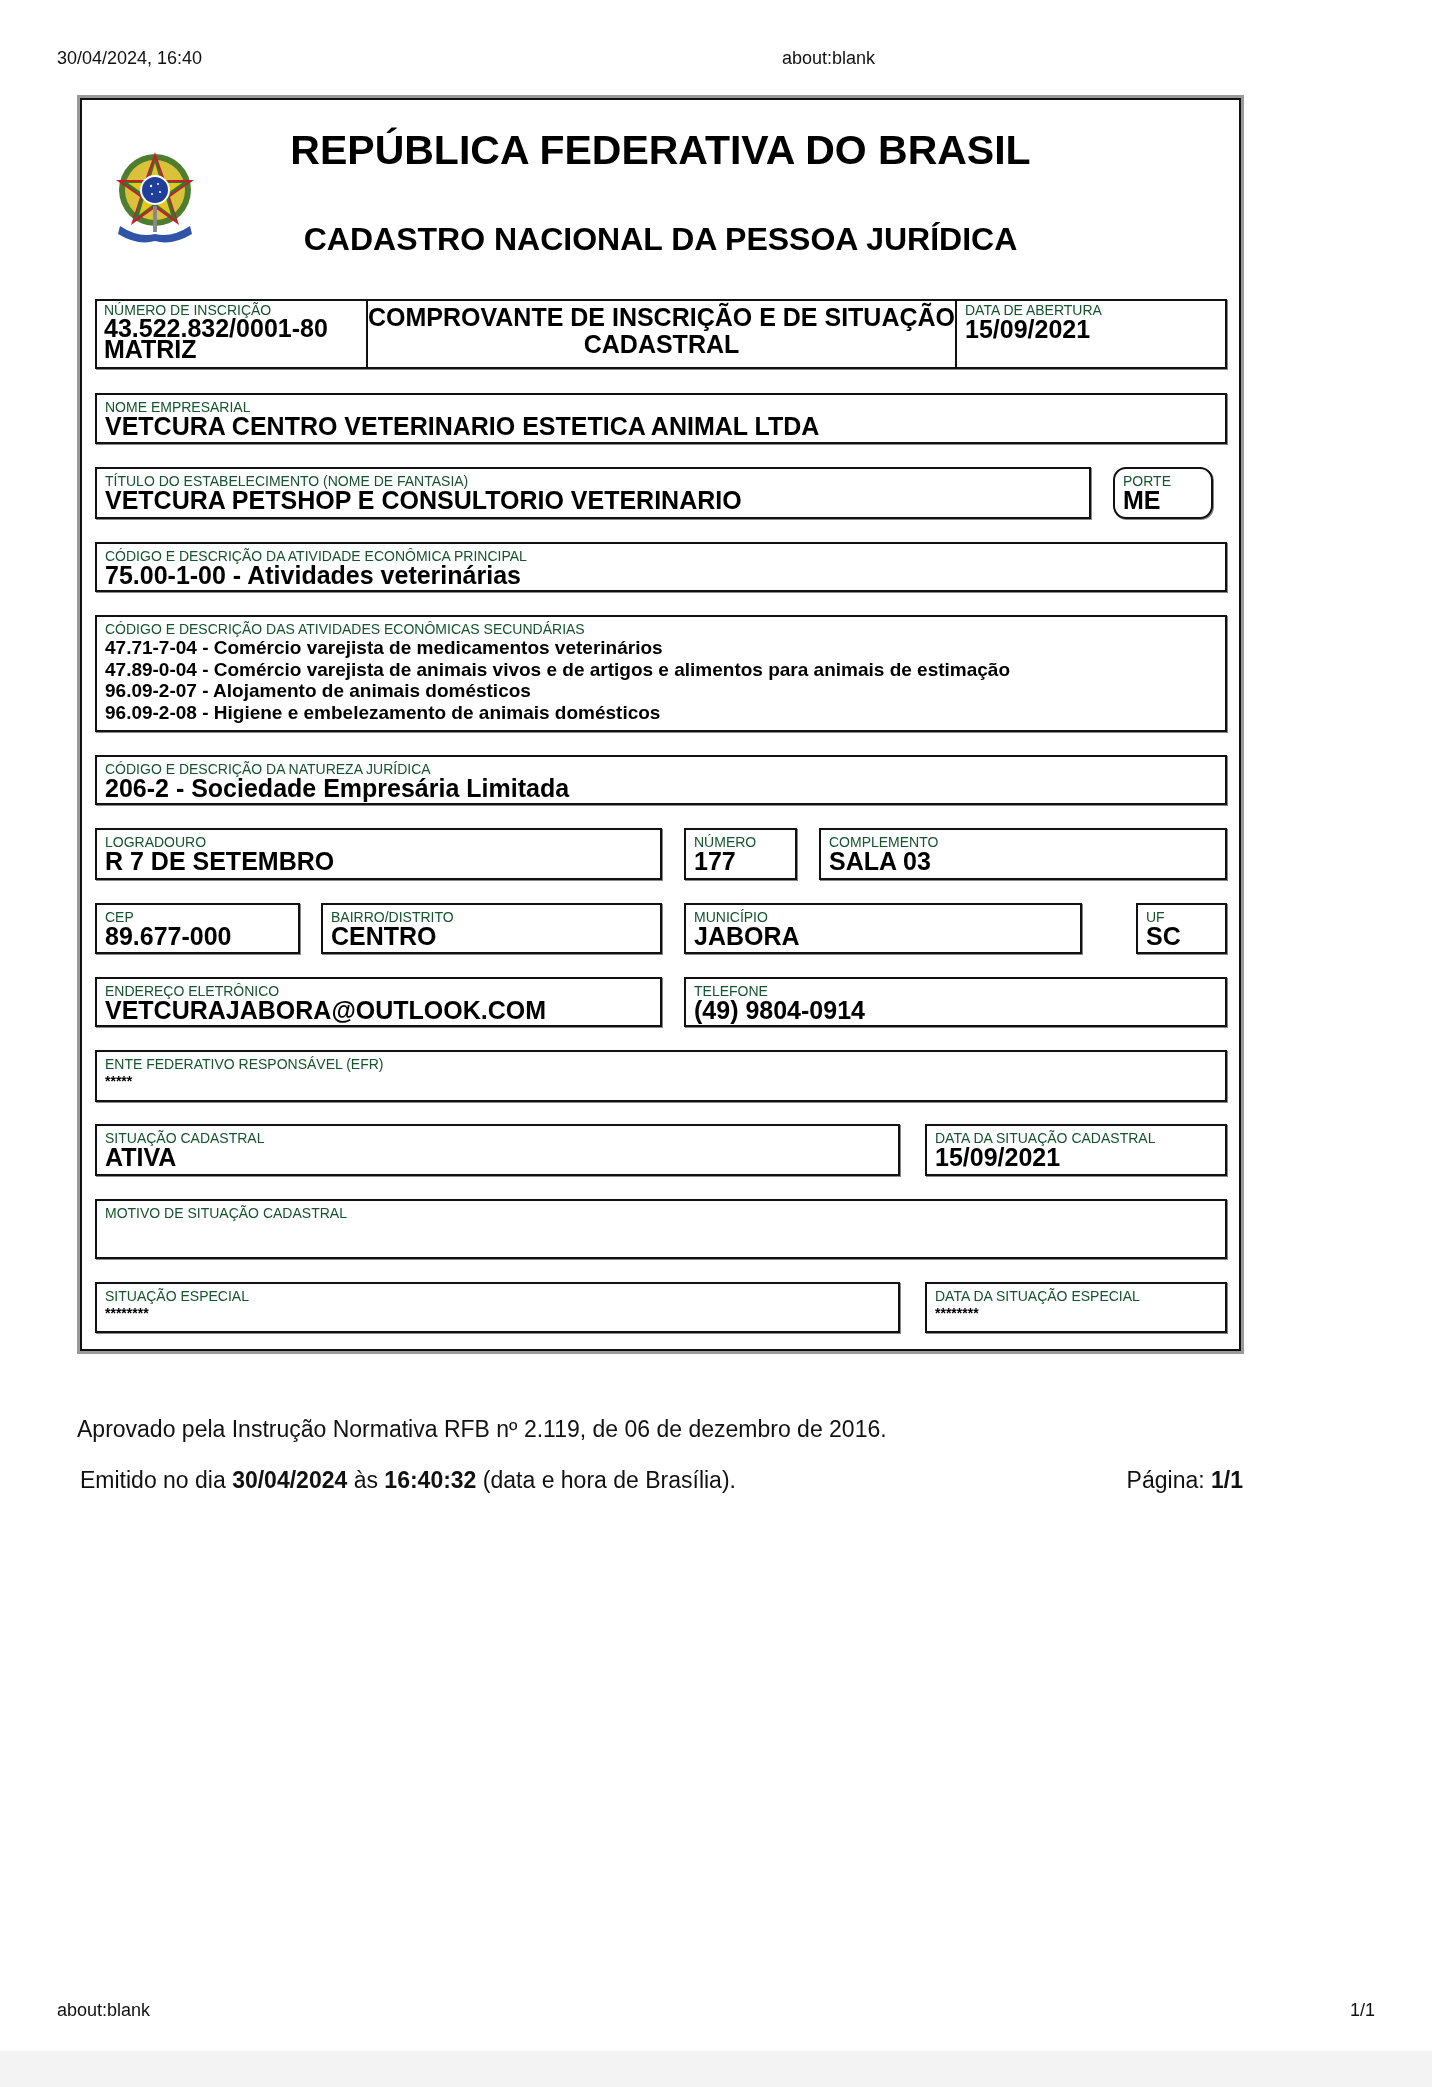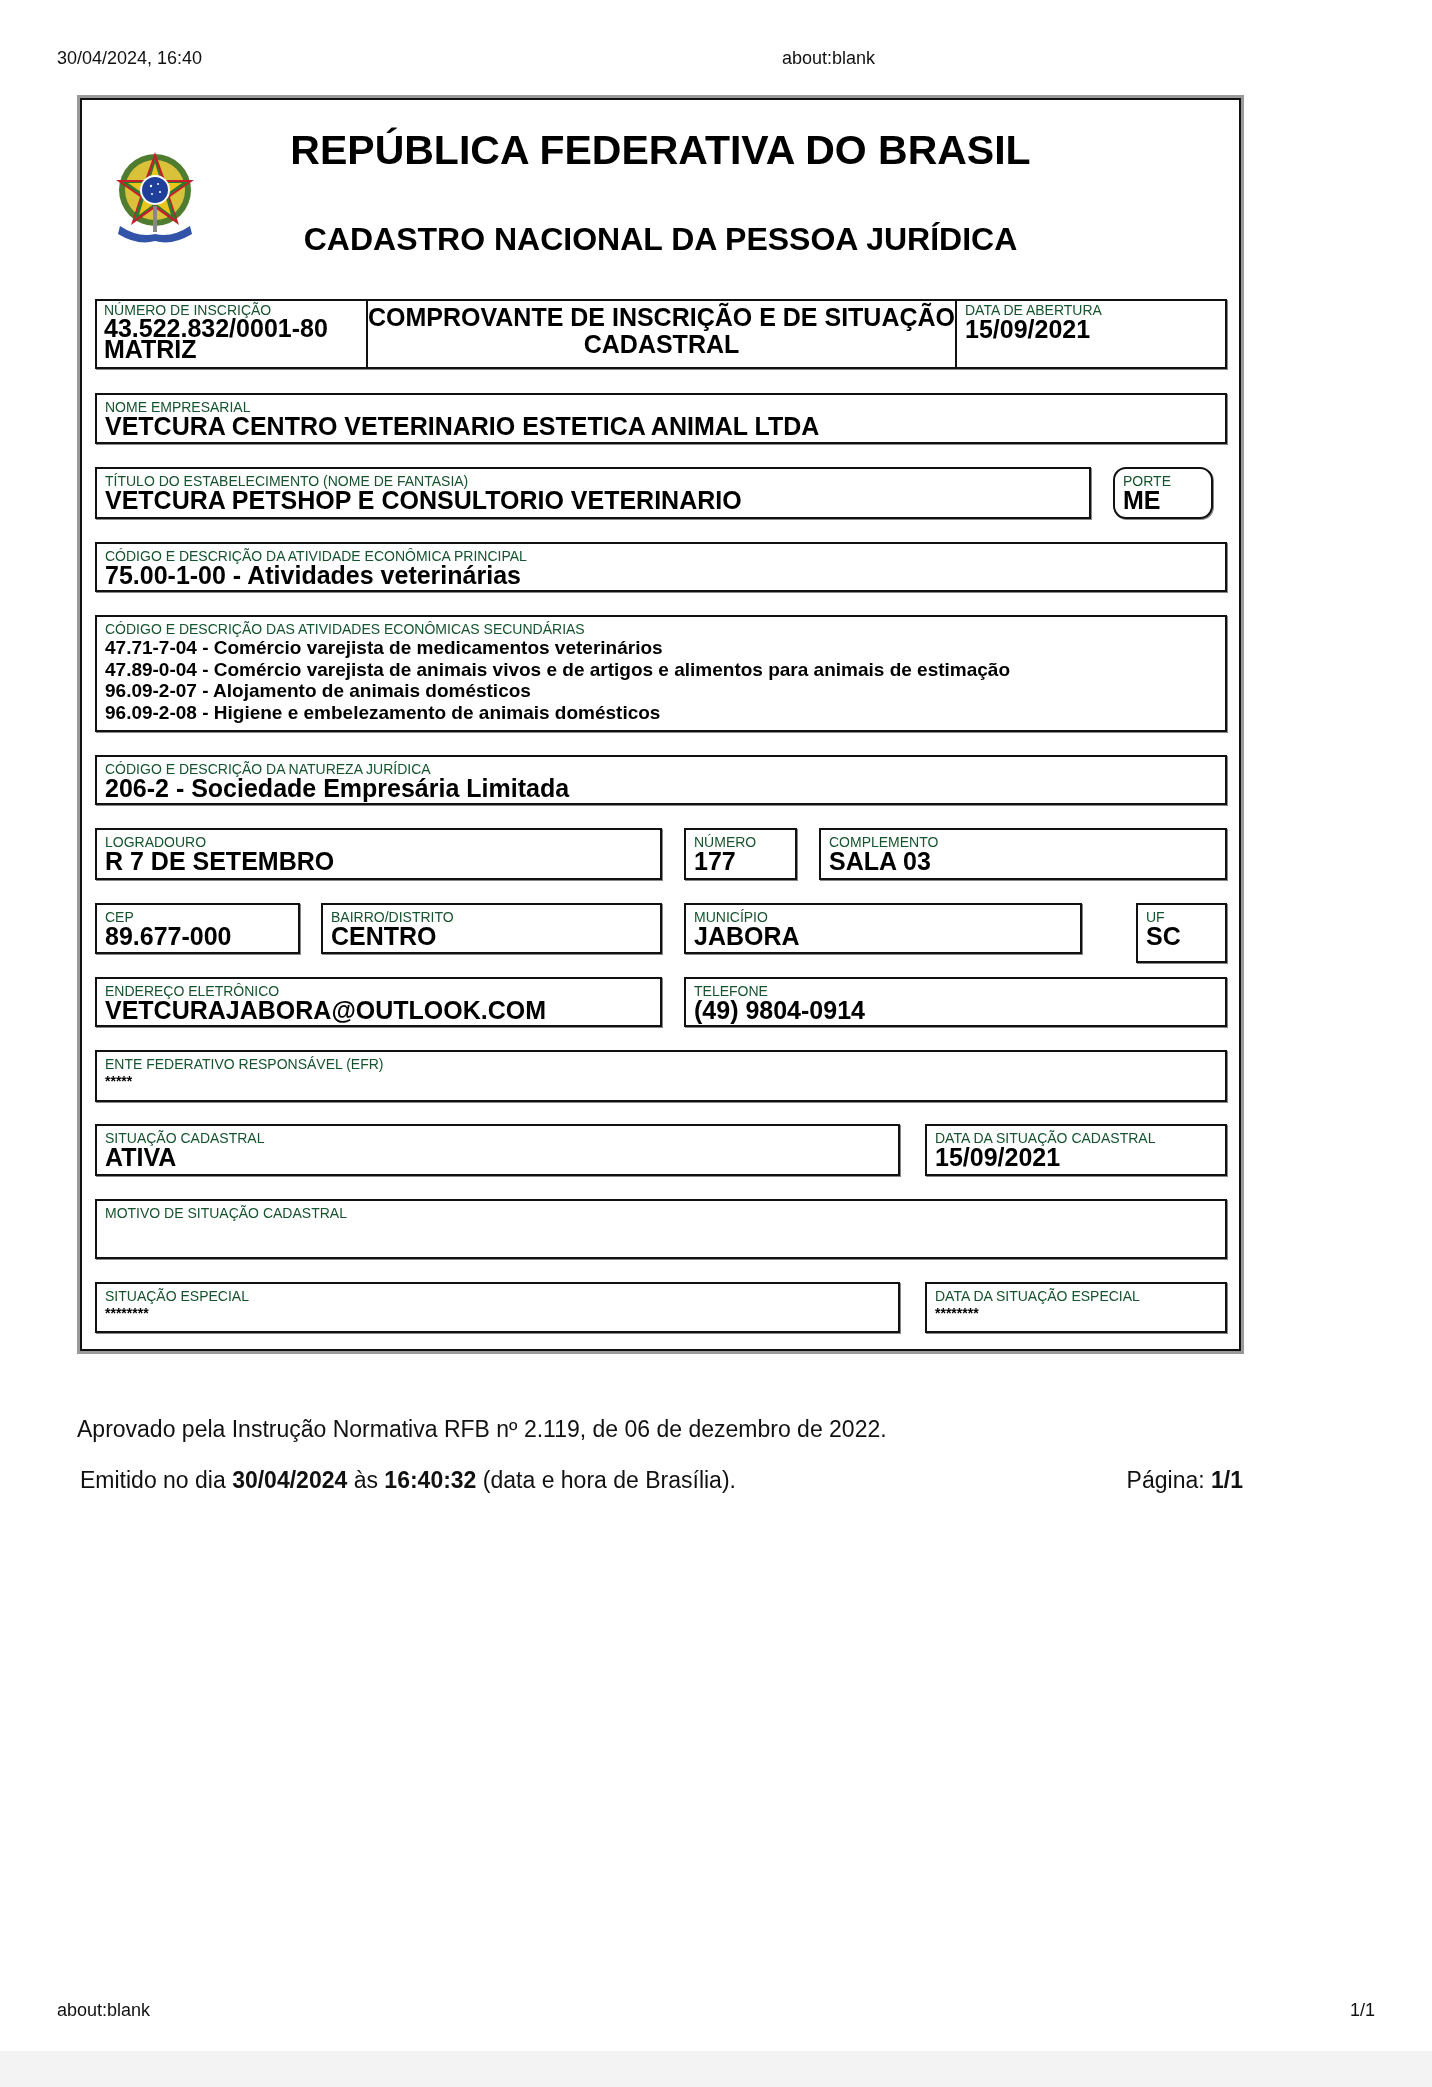--- a/index.html
+++ b/index.html
@@ -143,21 +143,21 @@
   <span class="val">89.677-000</span>
 </div>
 <div class="box" style="left:321px; top:903px; width:341px; height:51px;">
   <span class="lbl">BAIRRO/DISTRITO</span>
   <span class="val">CENTRO</span>
 </div>
 <div class="box" style="left:684px; top:903px; width:398px; height:51px;">
   <span class="lbl">MUNICÍPIO</span>
   <span class="val">JABORA</span>
 </div>
-<div class="box" style="left:1136px; top:903px; width:91px; height:60px;">
+<div class="box" style="left:1136px; top:903px; width:91px; height:51px;">
   <span class="lbl">UF</span>
   <span class="val">SC</span>
 </div>
 
 <div class="box" style="left:95px; top:977px; width:567px; height:50px;">
   <span class="lbl">ENDEREÇO ELETRÔNICO</span>
   <span class="val">VETCURAJABORA@OUTLOOK.COM</span>
 </div>
 <div class="box" style="left:684px; top:977px; width:543px; height:50px;">
   <span class="lbl">TELEFONE</span>
@@ -185,21 +185,21 @@
 
 <div class="box" style="left:95px; top:1282px; width:805px; height:51px;">
   <span class="lbl">SITUAÇÃO ESPECIAL</span>
   <span class="val small">********</span>
 </div>
 <div class="box" style="left:925px; top:1282px; width:302px; height:51px;">
   <span class="lbl">DATA DA SITUAÇÃO ESPECIAL</span>
   <span class="val small">********</span>
 </div>
 
-<div class="abs footer-text" style="left:77px; top:1416px;">Aprovado pela Instrução Normativa RFB nº 2.119, de 06 de dezembro de 2022.</div>
+<div class="abs footer-text" style="left:77px; top:1416px;">Aprovado pela Instrução Normativa RFB nº 2.119, de 06 de dezembro de 2016.</div>
 <div class="abs footer-text" style="left:80px; top:1467px;">
   <span>Emitido no dia </span><b>30/04/2024</b><span> às </span><b>16:40:32</b><span> (data e hora de Brasília).</span>
 </div>
 <div class="abs footer-text" style="right:189px; top:1467px;">
   <span>Página: </span><b>1/1</b>
 </div>
 
 <div class="abs print-hdr" style="left:57px; top:2000px;">about:blank</div>
 <div class="abs print-hdr" style="right:57px; top:2000px;">1/1</div>
 

